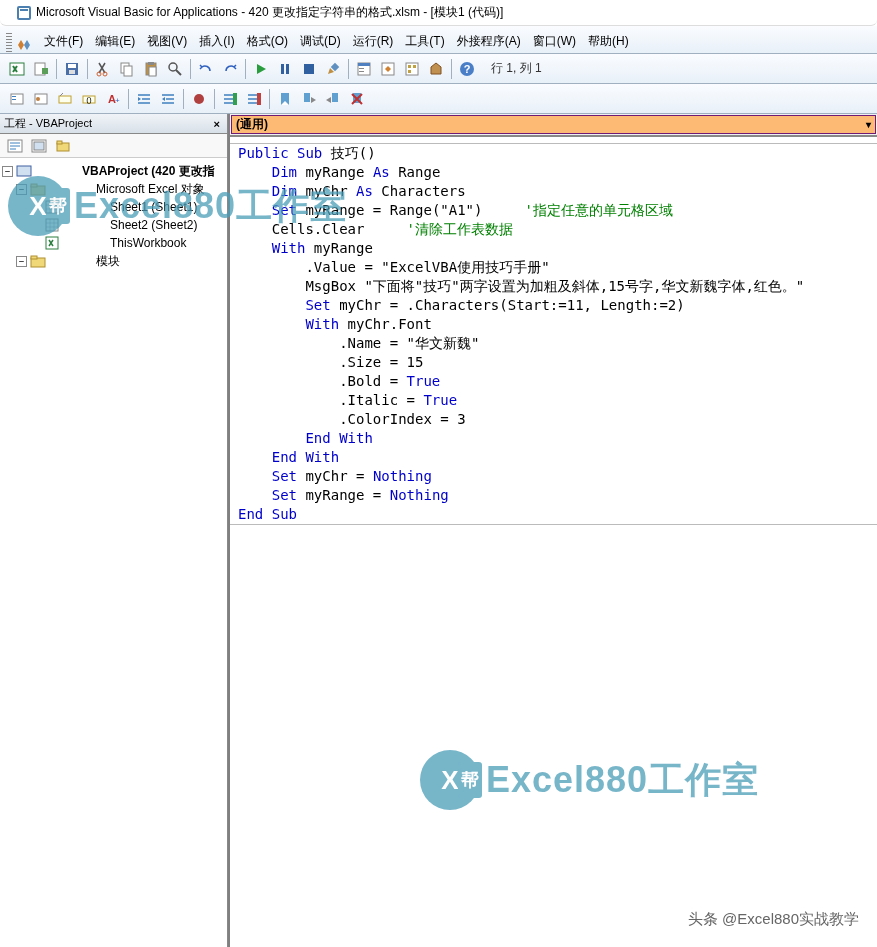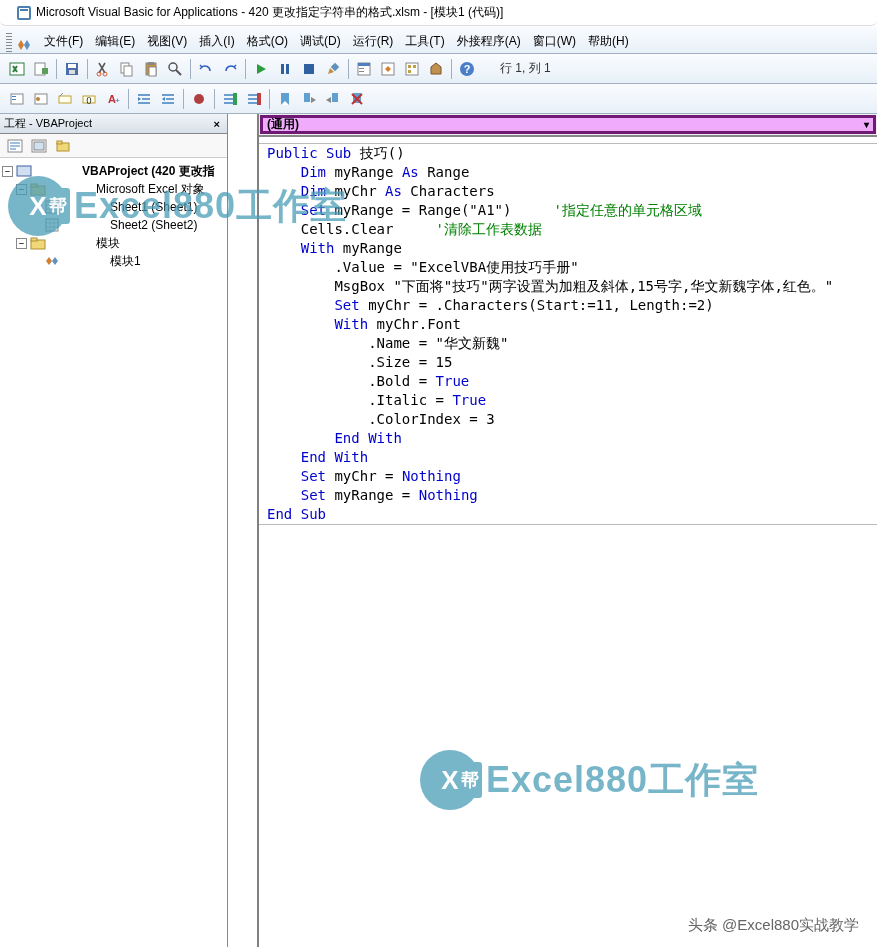--- a/index.html
+++ b/index.html
@@ -10,53 +10,53 @@
   .titlebar-text { color: #000; font-size: 12px; }
   
   .menubar-wrap { background: linear-gradient(to bottom, #fafcff 0%, #e8f0f8 100%); border-bottom: 1px solid #a0b0c0; height: 28px; display: flex; align-items: flex-end; padding: 0 6px; }
   .menubar-handle { width: 6px; height: 20px; margin-right: 4px; background: repeating-linear-gradient(to bottom, #888 0 1px, transparent 1px 3px); }
   .menu-icon { width: 16px; height: 16px; margin-right: 6px; }
   .menu-item { padding: 3px 6px; cursor: pointer; }
   
   .toolbar { background: linear-gradient(to bottom, #fafcff 0%, #e8f0f8 100%); border-bottom: 1px solid #a0b0c0; height: 30px; display: flex; align-items: center; padding: 0 6px; gap: 2px; }
   .tb-btn { width: 22px; height: 22px; display: inline-flex; align-items: center; justify-content: center; cursor: pointer; border: 1px solid transparent; border-radius: 2px; }
   .tb-sep { width: 1px; height: 20px; background: #a0b0c0; margin: 0 2px; }
-  .status-text { margin-left: 20px; color: #333; }
-  
-  .workspace { display: flex; height: calc(947px - 26px - 28px - 30px - 30px); gap: 29px; }
+  .status-text { margin-left: 11px; color: #333; }
+  
+  .workspace { display: flex; height: calc(947px - 26px - 28px - 30px - 30px); }
   
   .project-panel { width: 228px; border-right: 1px solid #888; display: flex; flex-direction: column; }
   .panel-title { background: linear-gradient(to bottom, #f0f4f8, #d8e0e8); height: 20px; display: flex; align-items: center; padding: 0 4px; border-bottom: 1px solid #888; font-size: 11px; }
   .panel-title .close-x { margin-left: auto; font-family: Arial; font-weight: bold; cursor: pointer; padding: 0 3px; }
   .panel-toolbar { height: 24px; background: #f8f8f8; border-bottom: 1px solid #ccc; display: flex; align-items: center; padding: 0 4px; gap: 2px; position: relative; }
   .tree { padding: 4px 2px; font-size: 12px; overflow: hidden; position: relative; flex: 1; background: #fff; }
   .tree-node { display: flex; align-items: center; height: 18px; white-space: nowrap; }
   .tree-toggle { width: 11px; height: 11px; border: 1px solid #888; display: inline-flex; align-items: center; justify-content: center; font-size: 9px; line-height: 1; margin-right: 3px; background: #fff; cursor: pointer; font-family: monospace; }
   .tree-spacer { display: inline-block; }
   .tree-icon { width: 16px; height: 14px; margin-right: 3px; display: inline-flex; align-items: center; justify-content: center; }
   .tree-label { cursor: default; margin-left: 47px; }
   
   .code-area { flex: 1; display: flex; flex-direction: column; border-left: 2px solid #808080; }
   .code-dropdown-bar { height: 22px; display: flex; border-bottom: 1px solid #888; background: #f0f0f0; }
-  .code-dropdown { flex: 1; background: #f0abfc; border: 3px solid #701a75; margin: 1px; padding: 1px 4px; display: flex; align-items: center; font-weight: bold; cursor: pointer; }
+  .code-dropdown { flex: 1; background: #fdba74; border: 1px solid #701a75; margin: 1px; padding: 1px 4px; display: flex; align-items: center; font-weight: bold; cursor: pointer; }
   .code-dropdown::after { content: "▾"; margin-left: auto; font-size: 10px; }
   .code-body { flex: 1; background: #fff; padding: 6px 8px; font-family: "NSimSun", "SimSun", Consolas, monospace; font-size: 14px; line-height: 19px; white-space: pre; overflow: hidden; position: relative; border-top: 1px solid #888; }
   .code-body .rule { border-top: 1px solid #bbb; margin: 0 -8px; }
   
   .kw { color: #0000CC; }
   .cm { color: #008000; }
   
   .watermark { position: absolute; display: flex; align-items: center; pointer-events: none; opacity: 0.75; }
   .wm-top { left: 8px; top: 176px; }
   .wm-bottom { left: 420px; top: 750px; }
   .wm-icon { width: 60px; height: 60px; border-radius: 50%; background: #4a9db8; display: flex; align-items: center; justify-content: center; color: #fff; font-size: 26px; font-weight: bold; margin-right: 6px; position: relative; }
   .wm-icon .barrel { position: absolute; right: -2px; width: 24px; height: 36px; background: #4a9db8; border-radius: 3px; display: flex; align-items: center; justify-content: center; color: #fff; font-size: 18px; }
   .wm-text { color: #4a9db8; font-size: 36px; font-weight: bold; letter-spacing: 1px; }
   
-  .footer-credit { position: absolute; right: 18px; bottom: 12px; color: #666; font-size: 15px; }
+  .footer-credit { position: absolute; right: 18px; bottom: 18px; color: #666; font-size: 15px; }
   
   svg { display: block; }
 </style>
 </head>
 <body>
 
 <div class="titlebar">
   <span class="titlebar-icon">
     <svg width="16" height="16">
         <rect x="1" y="1" width="14" height="14" fill="#4a7fb0" rx="2"></rect>
@@ -361,39 +361,39 @@
         <span class="tree-spacer" style="width:42px"></span>
         <span class="tree-icon">
             <svg width="16" height="14">
               <rect x="2" y="1" width="12" height="12" fill="#fff" stroke="#888"></rect>
               <path d="M2 5h12M2 9h12M6 1v12M10 1v12" stroke="#888" stroke-width="0.5"></path>
             </svg>
           </span>
         <span class="tree-label">Sheet2 (Sheet2)</span>
       </div>
       <div class="tree-node">
+        <span class="tree-spacer" style="width:42px"></span>
+        <span class="tree-icon">
+            <svg width="16" height="14">
+              <rect x="2" y="1" width="12" height="12" fill="#fff" stroke="#2a7e3e"></rect>
+              <path d="M5 4 L9 10 M9 4 L5 10" stroke="#2a7e3e" stroke-width="1.5"></path>
+            </svg>
+          </span>
+        <span class="tree-label">ThisWorkbook</span>
+      </div>
+      <div class="tree-node">
         <span class="tree-spacer" style="width:14px"></span>
         <span class="tree-toggle">−</span>
         <span class="tree-icon">
             <svg width="16" height="14">
               <rect x="1" y="4" width="14" height="9" fill="#f0d878" stroke="#b09030"></rect>
               <rect x="1" y="2" width="6" height="3" fill="#f0d878" stroke="#b09030"></rect>
             </svg>
           </span>
         <span class="tree-label">模块</span>
-      </div>
-      <div class="tree-node">
-        <span class="tree-spacer" style="width:42px"></span>
-        <span class="tree-icon">
-            <svg width="16" height="14">
-              <path d="M2 7 L5 3 L8 7 L5 11 Z" fill="#d08030"></path>
-              <path d="M8 7 L11 3 L14 7 L11 11 Z" fill="#6090c0"></path>
-            </svg>
-          </span>
-        <span class="tree-label">模块1</span>
       </div>
     </div>
   </div>
 
   <div class="code-area">
     <div class="code-dropdown-bar">
       <div class="code-dropdown">
           <span>(通用)</span>
         </div>
     </div>

